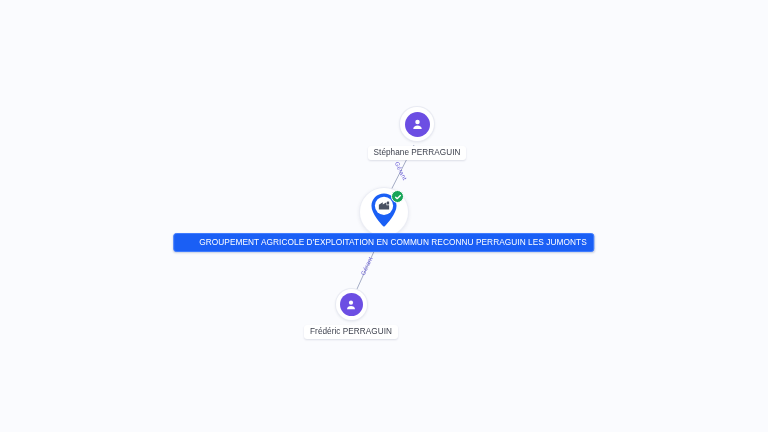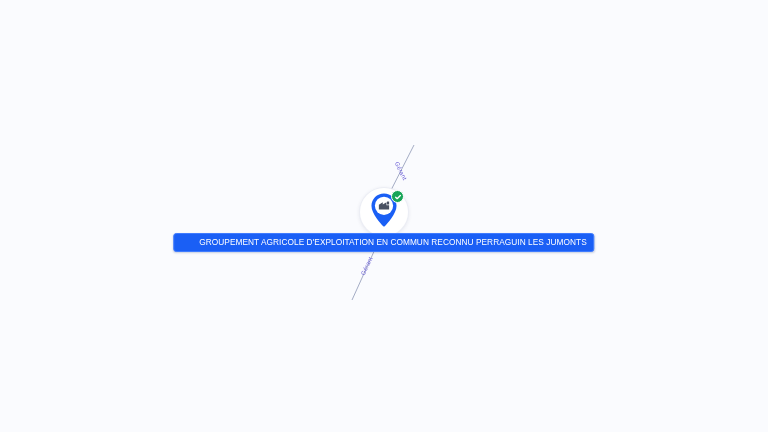--- a/index.html
+++ b/index.html
@@ -144,20 +144,31 @@
 
   <svg class="edge-layer" viewBox="0 0 768 432">
     <line x1="414" y1="145" x2="386" y2="200" stroke="#9aa3bd" stroke-width="0.9"></line>
     <line x1="352" y1="300" x2="381" y2="236" stroke="#9aa3bd" stroke-width="0.9"></line>
   </svg>
 
   <div class="edge-label" style="left:391px; top:168px; transform: rotate(64deg);">Gérant</div>
 
   <div class="edge-label" style="left:357px; top:263px; transform: rotate(-65deg);">Gérant</div>
 
+  <div class="node" style="left:384px; top:107px; width:66px;">
+    <div class="person-ring">
+      <div class="person-disc">
+        <svg width="15" height="15" viewBox="0 0 24 24" fill="#ffffff">
+          <circle cx="12" cy="8" r="3.6"></circle>
+          <path d="M5.2 19.2c0-3.6 3.1-5.6 6.8-5.6s6.8 2 6.8 5.6z"></path>
+        </svg>
+      </div>
+    </div>
+    <div class="person-label">Stéphane PERRAGUIN</div>
+  </div>
 
   <div id="company-node" style="left:359px; top:188px; width:50px;">
     <div class="pin-halo">
       <div class="pin">
         <svg width="38" height="38" viewBox="0 0 40 40">
           <path d="M20 2.5c-7.3 0-13.2 5.8-13.2 13 0 8.6 10.2 19.4 12.5 21.7a1 1 0 0 0 1.4 0c2.3-2.3 12.5-13.1 12.5-21.7 0-7.2-5.9-13-13.2-13z" fill="#1a5ff5"></path>
           <circle cx="20" cy="15.6" r="9.6" fill="#ffffff"></circle>
           <g fill="#4a5262">
             <path d="M14.6 19.6v-5.1l4.1-2.6v2.3l3.9-2.3v3.1h2.8v4.6z"></path>
             <rect x="23.1" y="11.1" width="2.3" height="3.1"></rect>
@@ -166,14 +177,25 @@
         <div class="pin-badge">
           <svg width="8" height="8" viewBox="0 0 24 24" fill="none" stroke="#ffffff" stroke-width="4" stroke-linecap="round" stroke-linejoin="round">
             <path d="M5 12.5l4.5 4.5L19 7.5"></path>
           </svg>
         </div>
       </div>
     </div>
     <div class="company-label">GROUPEMENT AGRICOLE D'EXPLOITATION EN COMMUN RECONNU PERRAGUIN LES JUMONTS</div>
   </div>
 
+  <div class="node" style="left:320px; top:289px; width:62px;">
+    <div class="person-ring small">
+      <div class="person-disc">
+        <svg width="14" height="14" viewBox="0 0 24 24" fill="#ffffff">
+          <circle cx="12" cy="8" r="3.6"></circle>
+          <path d="M5.2 19.2c0-3.6 3.1-5.6 6.8-5.6s6.8 2 6.8 5.6z"></path>
+        </svg>
+      </div>
+    </div>
+    <div class="person-label">Frédéric PERRAGUIN</div>
+  </div>
 
 </div>
 
 </body></html>

